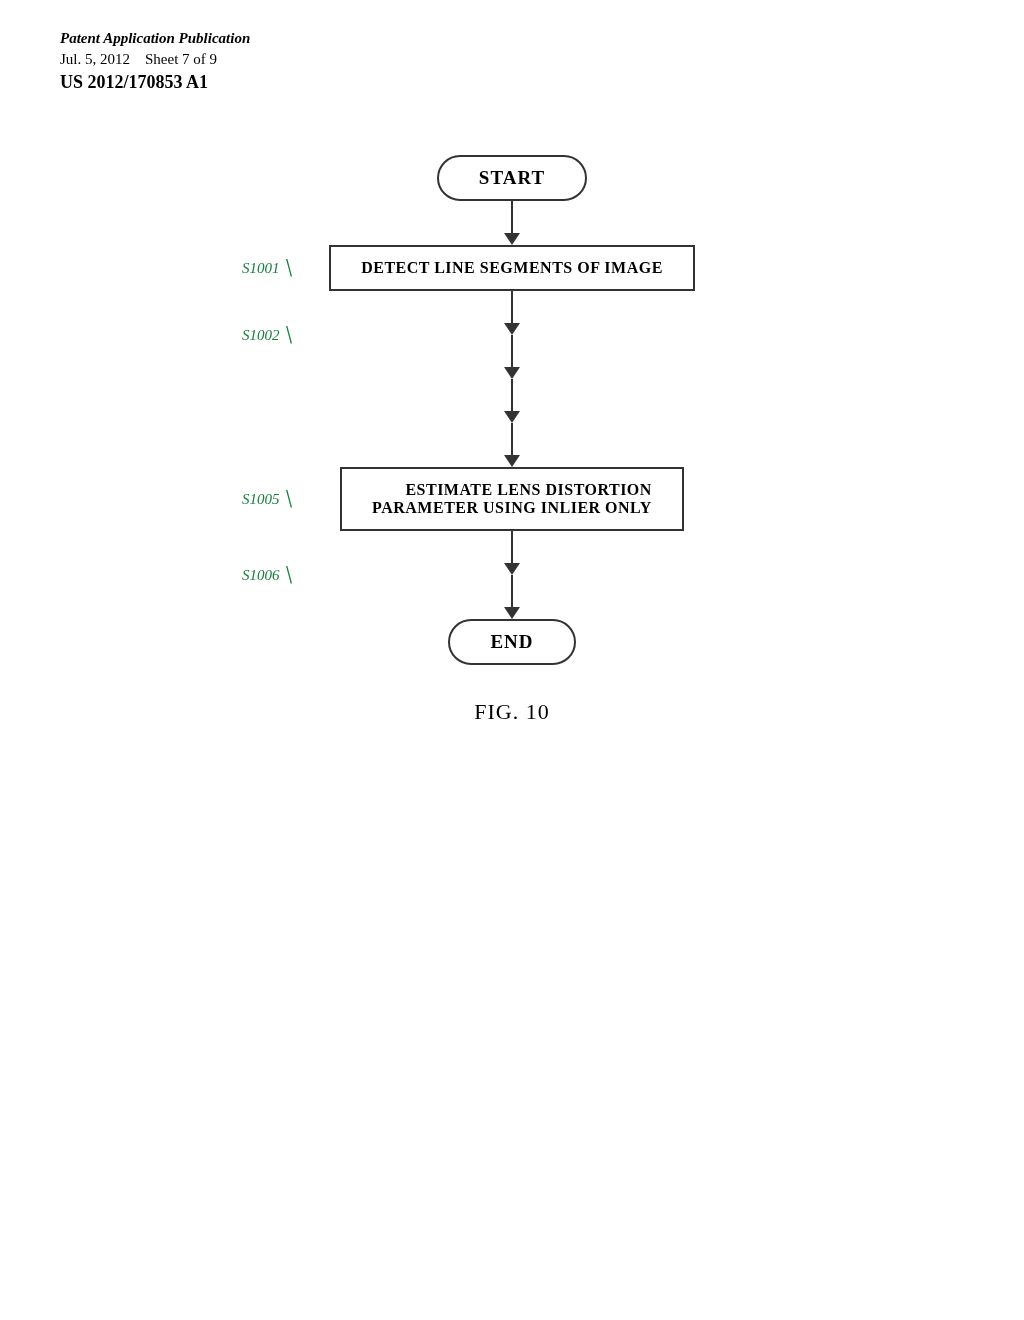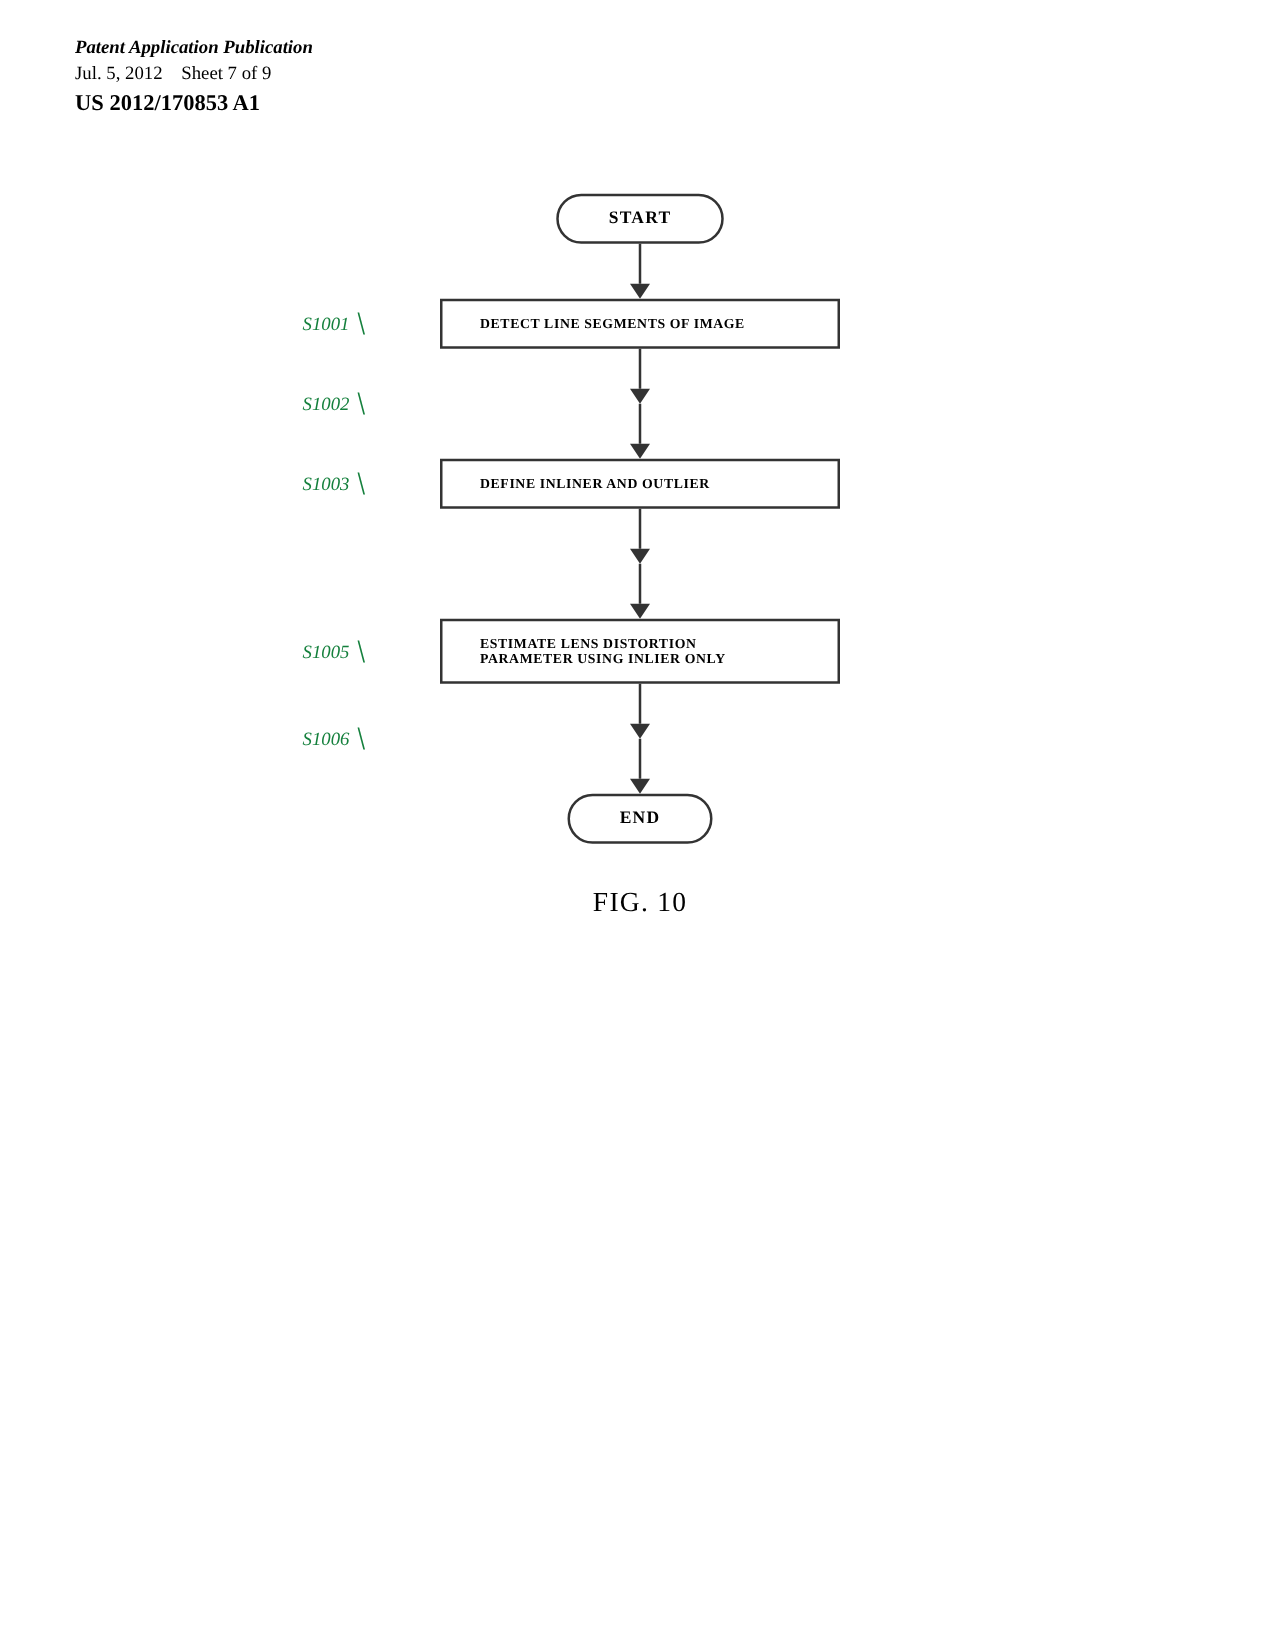--- a/index.html
+++ b/index.html
@@ -52,35 +52,35 @@
       position: relative;
       display: flex;
       align-items: center;
       justify-content: center;
     }
 
     .fc-rounded-rect {
       border: 2px solid #333;
       border-radius: 30px;
       padding: 10px 40px;
-      font-size: 14px;
+      font-size: 19px;
       font-weight: bold;
       letter-spacing: 1px;
       background: #fff;
       text-align: center;
     }
 
     .fc-rect {
       border: 2px solid #333;
       padding: 12px 30px;
-      font-size: 11px;
+      font-size: 16px;
       font-weight: bold;
       letter-spacing: 0.5px;
       background: #fff;
-      text-align: left;
+      text-align: right;
       min-width: 320px;
     }
 
     
     .fc-arrow {
       display: flex;
       flex-direction: column;
       align-items: center;
       height: 44px;
       position: relative;
@@ -152,24 +152,20 @@
   </div>
 
   <div class="fc-arrow"></div>
 
   <div class="step-row">
     <div class="step-label">S1002 ╲</div>
   </div>
 
   <div class="fc-arrow"></div>
 
-  <div class="step-row">
-    <div class="step-label">S1003 ╲</div>
-    <div class="fc-rect">DEFINE INLINER AND OUTLIER</div>
-  </div>
 
   <div class="fc-arrow"></div>
 
 
   <div class="fc-arrow"></div>
 
   <div class="step-row">
     <div class="step-label">S1005 ╲</div>
     <div class="fc-rect">ESTIMATE LENS DISTORTION<br>PARAMETER USING INLIER ONLY</div>
   </div>

